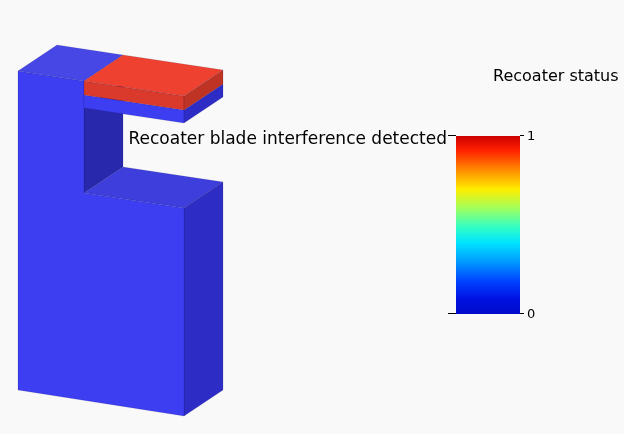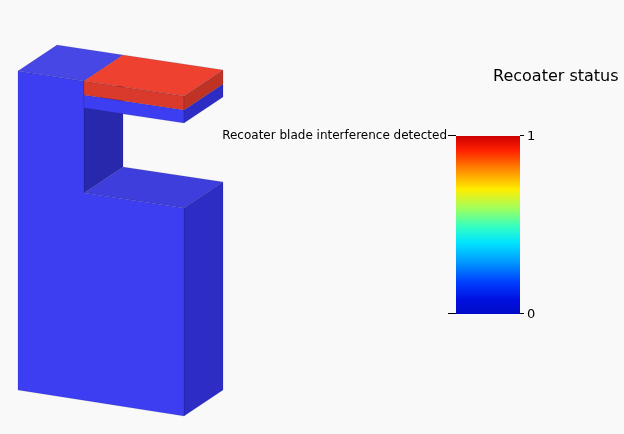--- a/index.html
+++ b/index.html
@@ -50,21 +50,21 @@
     height: 178px;
   }
   .colorbar-gradient {
     width: 100%;
     height: 100%;
     
     background: linear-gradient(to bottom, #cc0000, #ffee00 30%, #00e4ff 60%, #000cc8 100%);
   }
   .cb-label {
     position: absolute;
-    font-size: 12px;
+    font-size: 17px;
     color: #000;
     white-space: nowrap;
     text-align: left;
   }
   .cb-label-top    { right: 177px; top: 128px; }
   .cb-label-bottom { right: 177px; top: 306px; }
   .cb-tick {
     position: absolute;
     height: 1px;
     background: #000;

